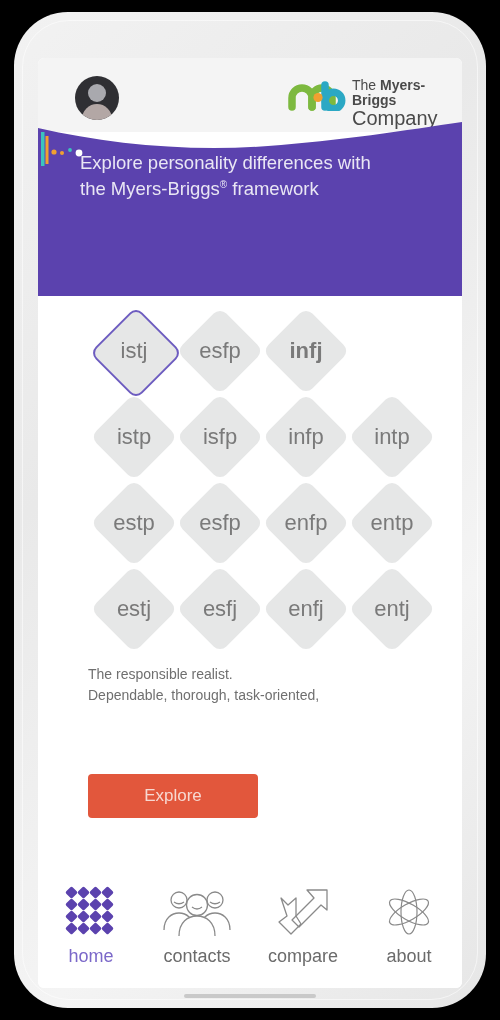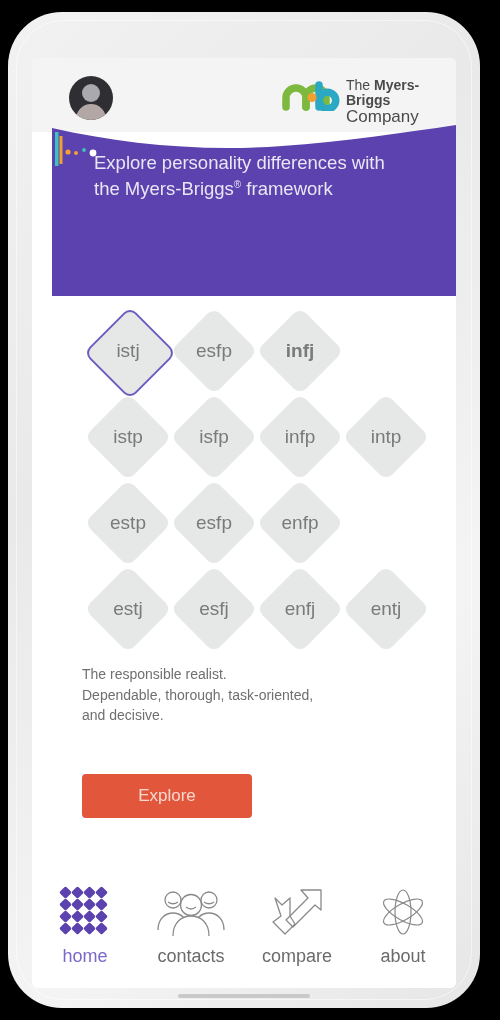--- a/index.html
+++ b/index.html
@@ -8,21 +8,21 @@
     background: #000000;
     width: 500px;
     height: 1020px;
     overflow: hidden;
     font-family: "Liberation Sans", sans-serif;
   }
 
   
   #phone-frame {
     position: absolute;
-    left: 8px;
+    left: 14px;
     top: 12px;
     width: 472px;
     height: 996px;
     background: linear-gradient(135deg, #f2f2f2 0%, #e9e9e9 35%, #f4f4f4 70%, #e6e6e6 100%);
     border-radius: 54px;
     box-shadow: 0 6px 14px rgba(0,0,0,0.55);
     box-sizing: border-box;
   }
   #phone-inner-bezel {
     position: absolute;
@@ -92,30 +92,29 @@
   #logo-mark { position: absolute; left: 0; top: 6px; }
   #logo-text {
     position: absolute;
     left: 64px;
     top: 3px;
     line-height: 1.08;
     color: #4a4a4a;
   }
   #logo-text .ln1 { font-size: 14px; }
   #logo-text .ln1 b { font-weight: bold; }
-  #logo-text .ln2 { font-size: 17px; }
+  #logo-text .ln2 { font-size: 20px; }
 
   
   #banner {
     position: absolute;
     left: 0;
     top: 62px;
     width: 424px;
     height: 176px;
-    margin-left: 20px;
   }
   #banner-svg { position: absolute; left: 0; top: 0; }
   #banner-deco { position: absolute; left: 0; top: 0; }
   #banner-text {
     position: absolute;
     left: 42px;
     top: 30px;
     width: 360px;
     color: #e9e6f4;
     font-size: 18.5px;
@@ -154,21 +153,21 @@
     height: 62px;
   }
   .dia-label {
     position: absolute;
     left: 0; top: 0;
     width: 86px;
     height: 86px;
     display: flex;
     align-items: center;
     justify-content: center;
-    font-size: 19px;
+    font-size: 22px;
     color: #7a7a7a;
   }
 
   
   #description {
     position: absolute;
     left: 50px;
     top: 606px;
     width: 340px;
     font-size: 14px;
@@ -323,20 +322,24 @@
         <div class="dia-label">intp</div>
       </div>
       <div class="dia-cell" style="left:139px; top:172px;">
         <div class="dia"></div>
         <div class="dia-label">esfp</div>
       </div>
       <div class="dia-cell" style="left:225px; top:172px;">
         <div class="dia"></div>
         <div class="dia-label">enfp</div>
       </div>
+      <div class="dia-cell" style="left:311px; top:172px;">
+        <div class="dia"></div>
+        <div class="dia-label">entp</div>
+      </div>
 
       <div class="dia-cell" style="left:53px; top:258px;">
         <div class="dia"></div>
         <div class="dia-label">estj</div>
       </div>
       <div class="dia-cell" style="left:139px; top:258px;">
         <div class="dia"></div>
         <div class="dia-label">esfj</div>
       </div>
       <div class="dia-cell" style="left:225px; top:258px;">
@@ -345,21 +348,20 @@
       </div>
       <div class="dia-cell" style="left:311px; top:258px;">
         <div class="dia"></div>
         <div class="dia-label">entj</div>
       </div>
     </div>
 
     <div id="description">
       <div>The responsible realist.</div>
       <div>Dependable, thorough, task-oriented,</div>
-      <div>and decisive.</div>
     </div>
 
     <button id="explore-btn">Explore</button>
 
     <div id="bottom-nav">
 
       <div class="nav-item active">
         <div class="nav-icon">
           <svg width="52" height="52" viewBox="0 0 52 52">
             <g fill="#5B42AE">

